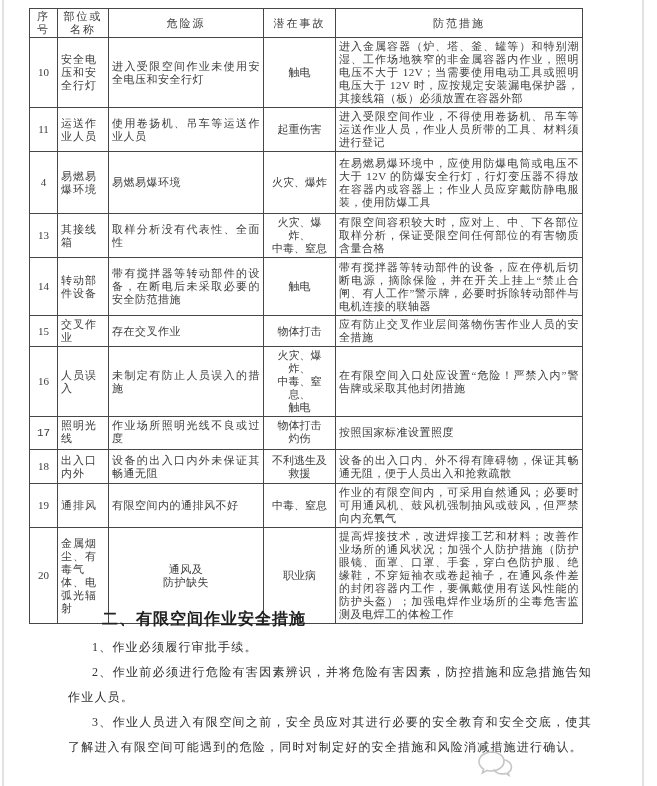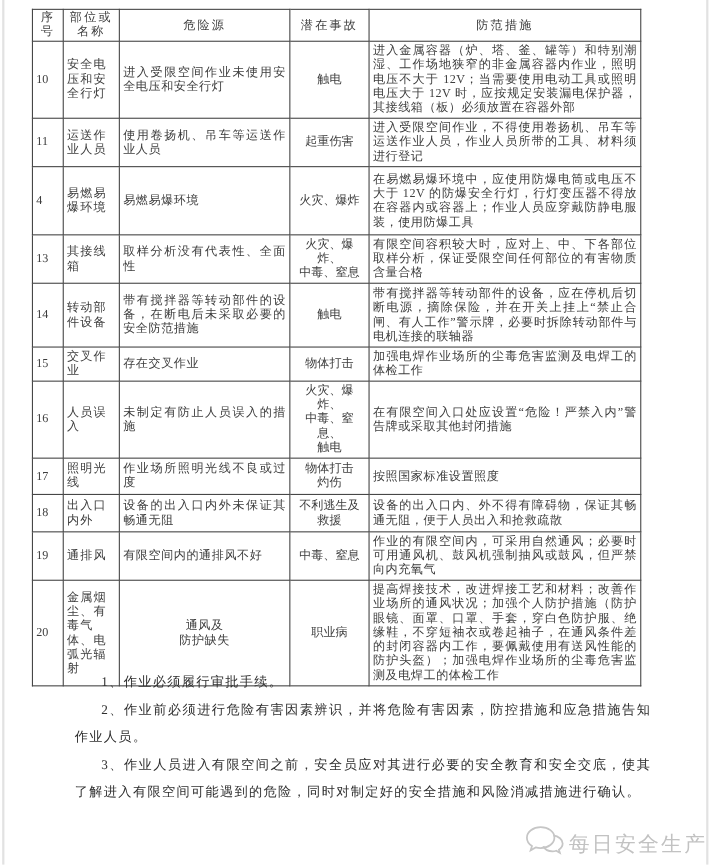--- a/index.html
+++ b/index.html
@@ -22,21 +22,21 @@
   table.hazards th, table.hazards td{
     border:1px solid #474747;vertical-align:middle;
     padding:2px 3px;overflow:hidden;
   }
   table.hazards th{
     font-weight:normal;text-align:center;letter-spacing:2px;
     padding:1px 2px;line-height:13px;height:24px;
   }
   col.w-num{width:28px;} col.w-part{width:51px;} col.w-hazard{width:155px;}
   col.w-accident{width:72px;} col.w-measures{width:247px;}
-  td.c-num{text-align:left;}
+  td.c-num{text-align:center;}
   td.c-part{text-align:left;letter-spacing:1px;padding:2px 4px;}
   td.c-hazard{text-align:justify;padding:2px 6px;letter-spacing:0.5px;white-space:pre-line;}
   td.c-hazard.center{text-align:center;}
   td.c-accident{text-align:center;padding:2px 1px;white-space:pre-line;}
   td.c-measures{text-align:justify;padding:2px 6px;letter-spacing:0.5px;}
 
   
   .section{position:absolute;left:68px;top:608px;width:524px;color:#2f2f2f;}
   .section h2{
     margin:0 0 5px 0;font-size:16px;font-weight:bold;letter-spacing:1px;
@@ -117,32 +117,32 @@
           <td class="c-part">转动部件设备</td>
           <td class="c-hazard">带有搅拌器等转动部件的设备，在断电后未采取必要的安全防范措施</td>
           <td class="c-accident">触电</td>
           <td class="c-measures">带有搅拌器等转动部件的设备，应在停机后切断电源，摘除保险，并在开关上挂上“禁止合闸、有人工作”警示牌，必要时拆除转动部件与电机连接的联轴器</td>
         </tr>
         <tr style="height: 30px;">
           <td class="c-num">15</td>
           <td class="c-part">交叉作业</td>
           <td class="c-hazard">存在交叉作业</td>
           <td class="c-accident">物体打击</td>
-          <td class="c-measures">加强电焊作业场所的尘毒危害监测及电焊工的体检工作</td>
+          <td class="c-measures">应有防止交叉作业层间落物伤害作业人员的安全措施</td>
         </tr>
         <tr style="height: 42px;">
           <td class="c-num">16</td>
           <td class="c-part">人员误入</td>
           <td class="c-hazard">未制定有防止人员误入的措施</td>
           <td class="c-accident">火灾、爆炸、
 中毒、窒息、
 触电</td>
           <td class="c-measures">在有限空间入口处应设置“危险！严禁入内”警告牌或采取其他封闭措施</td>
         </tr>
-        <tr style="height: 33px;">
+        <tr style="height: 33px; font-family: Liberation Mono, monospace;">
           <td class="c-num">17</td>
           <td class="c-part">照明光线</td>
           <td class="c-hazard">作业场所照明光线不良或过度</td>
           <td class="c-accident">物体打击
 灼伤</td>
           <td class="c-measures">按照国家标准设置照度</td>
         </tr>
         <tr style="height: 34px;">
           <td class="c-num">18</td>
           <td class="c-part">出入口内外</td>
@@ -164,26 +164,26 @@
           <td class="c-hazard center">通风及
 防护缺失</td>
           <td class="c-accident">职业病</td>
           <td class="c-measures">提高焊接技术，改进焊接工艺和材料；改善作业场所的通风状况；加强个人防护措施（防护眼镜、面罩、口罩、手套，穿白色防护服、绝缘鞋，不穿短袖衣或卷起袖子，在通风条件差的封闭容器内工作，要佩戴使用有送风性能的防护头盔）；加强电焊作业场所的尘毒危害监测及电焊工的体检工作</td>
         </tr>
       </tbody>
   </table>
 </div>
 
 <div class="section">
+  <h2>二、有限空间作业安全措施</h2>
   <p>1、作业必须履行审批手续。</p>
   <p>2、作业前必须进行危险有害因素辨识，并将危险有害因素，防控措施和应急措施告知作业人员。</p>
   <p>3、作业人员进入有限空间之前，安全员应对其进行必要的安全教育和安全交底，使其了解进入有限空间可能遇到的危险，同时对制定好的安全措施和风险消减措施进行确认。</p>
 </div>
 
 <div class="watermark">
   <span>
     <svg width="38" height="30" viewBox="0 0 38 30" fill="none">
       <path d="M15.5 2C8.6 2 3 6.3 3 11.6c0 3 1.8 5.7 4.6 7.5L6.4 23l4.6-2.6c1.4.4 2.9.6 4.5.6 6.9 0 12.5-4.3 12.5-9.7S22.4 2 15.5 2z" stroke="#c6c6c6" stroke-width="1.6"></path>
       <path d="M27 9.5c4.8.6 8.5 3.7 8.5 7.4 0 2.2-1.3 4.2-3.4 5.5l.9 2.9-3.4-1.9c-1 .3-2.1.5-3.3.5-3.8 0-7-1.9-8.4-4.6" stroke="#c6c6c6" stroke-width="1.6"></path>
     </svg>
   </span>
-  <span class="wm-text">每日安全生产</span>
 </div>
 
 </body></html>

